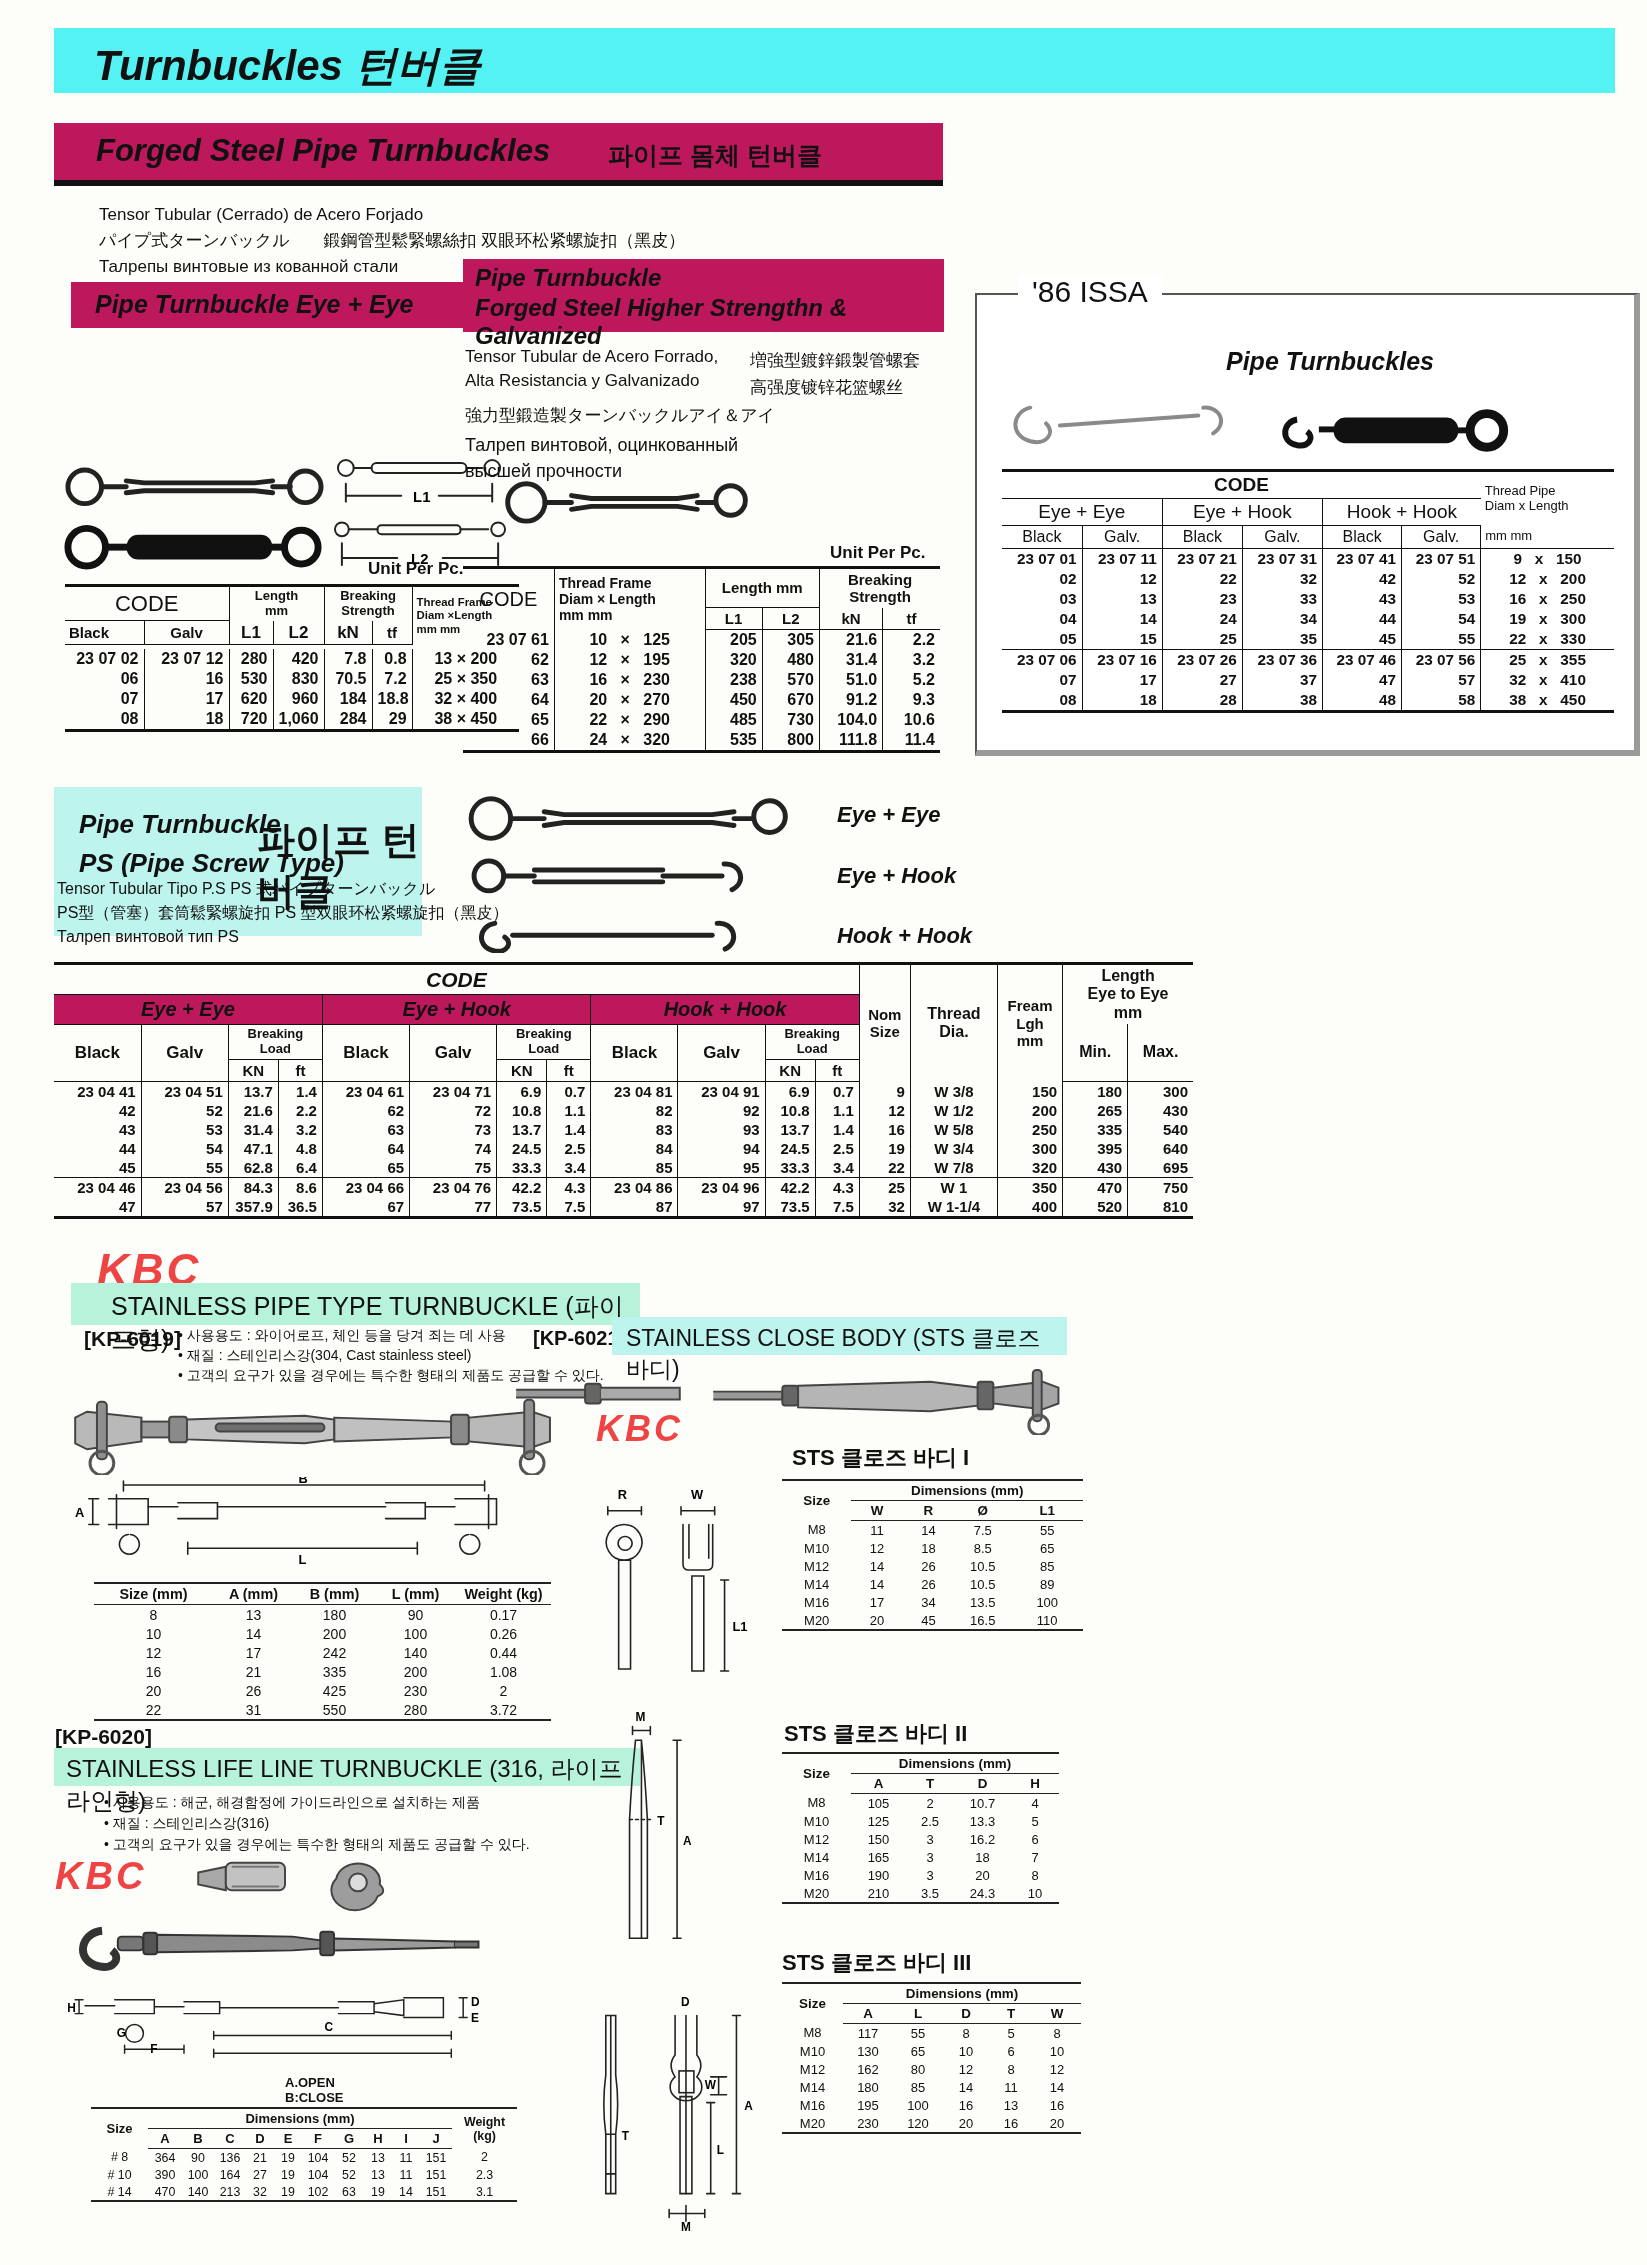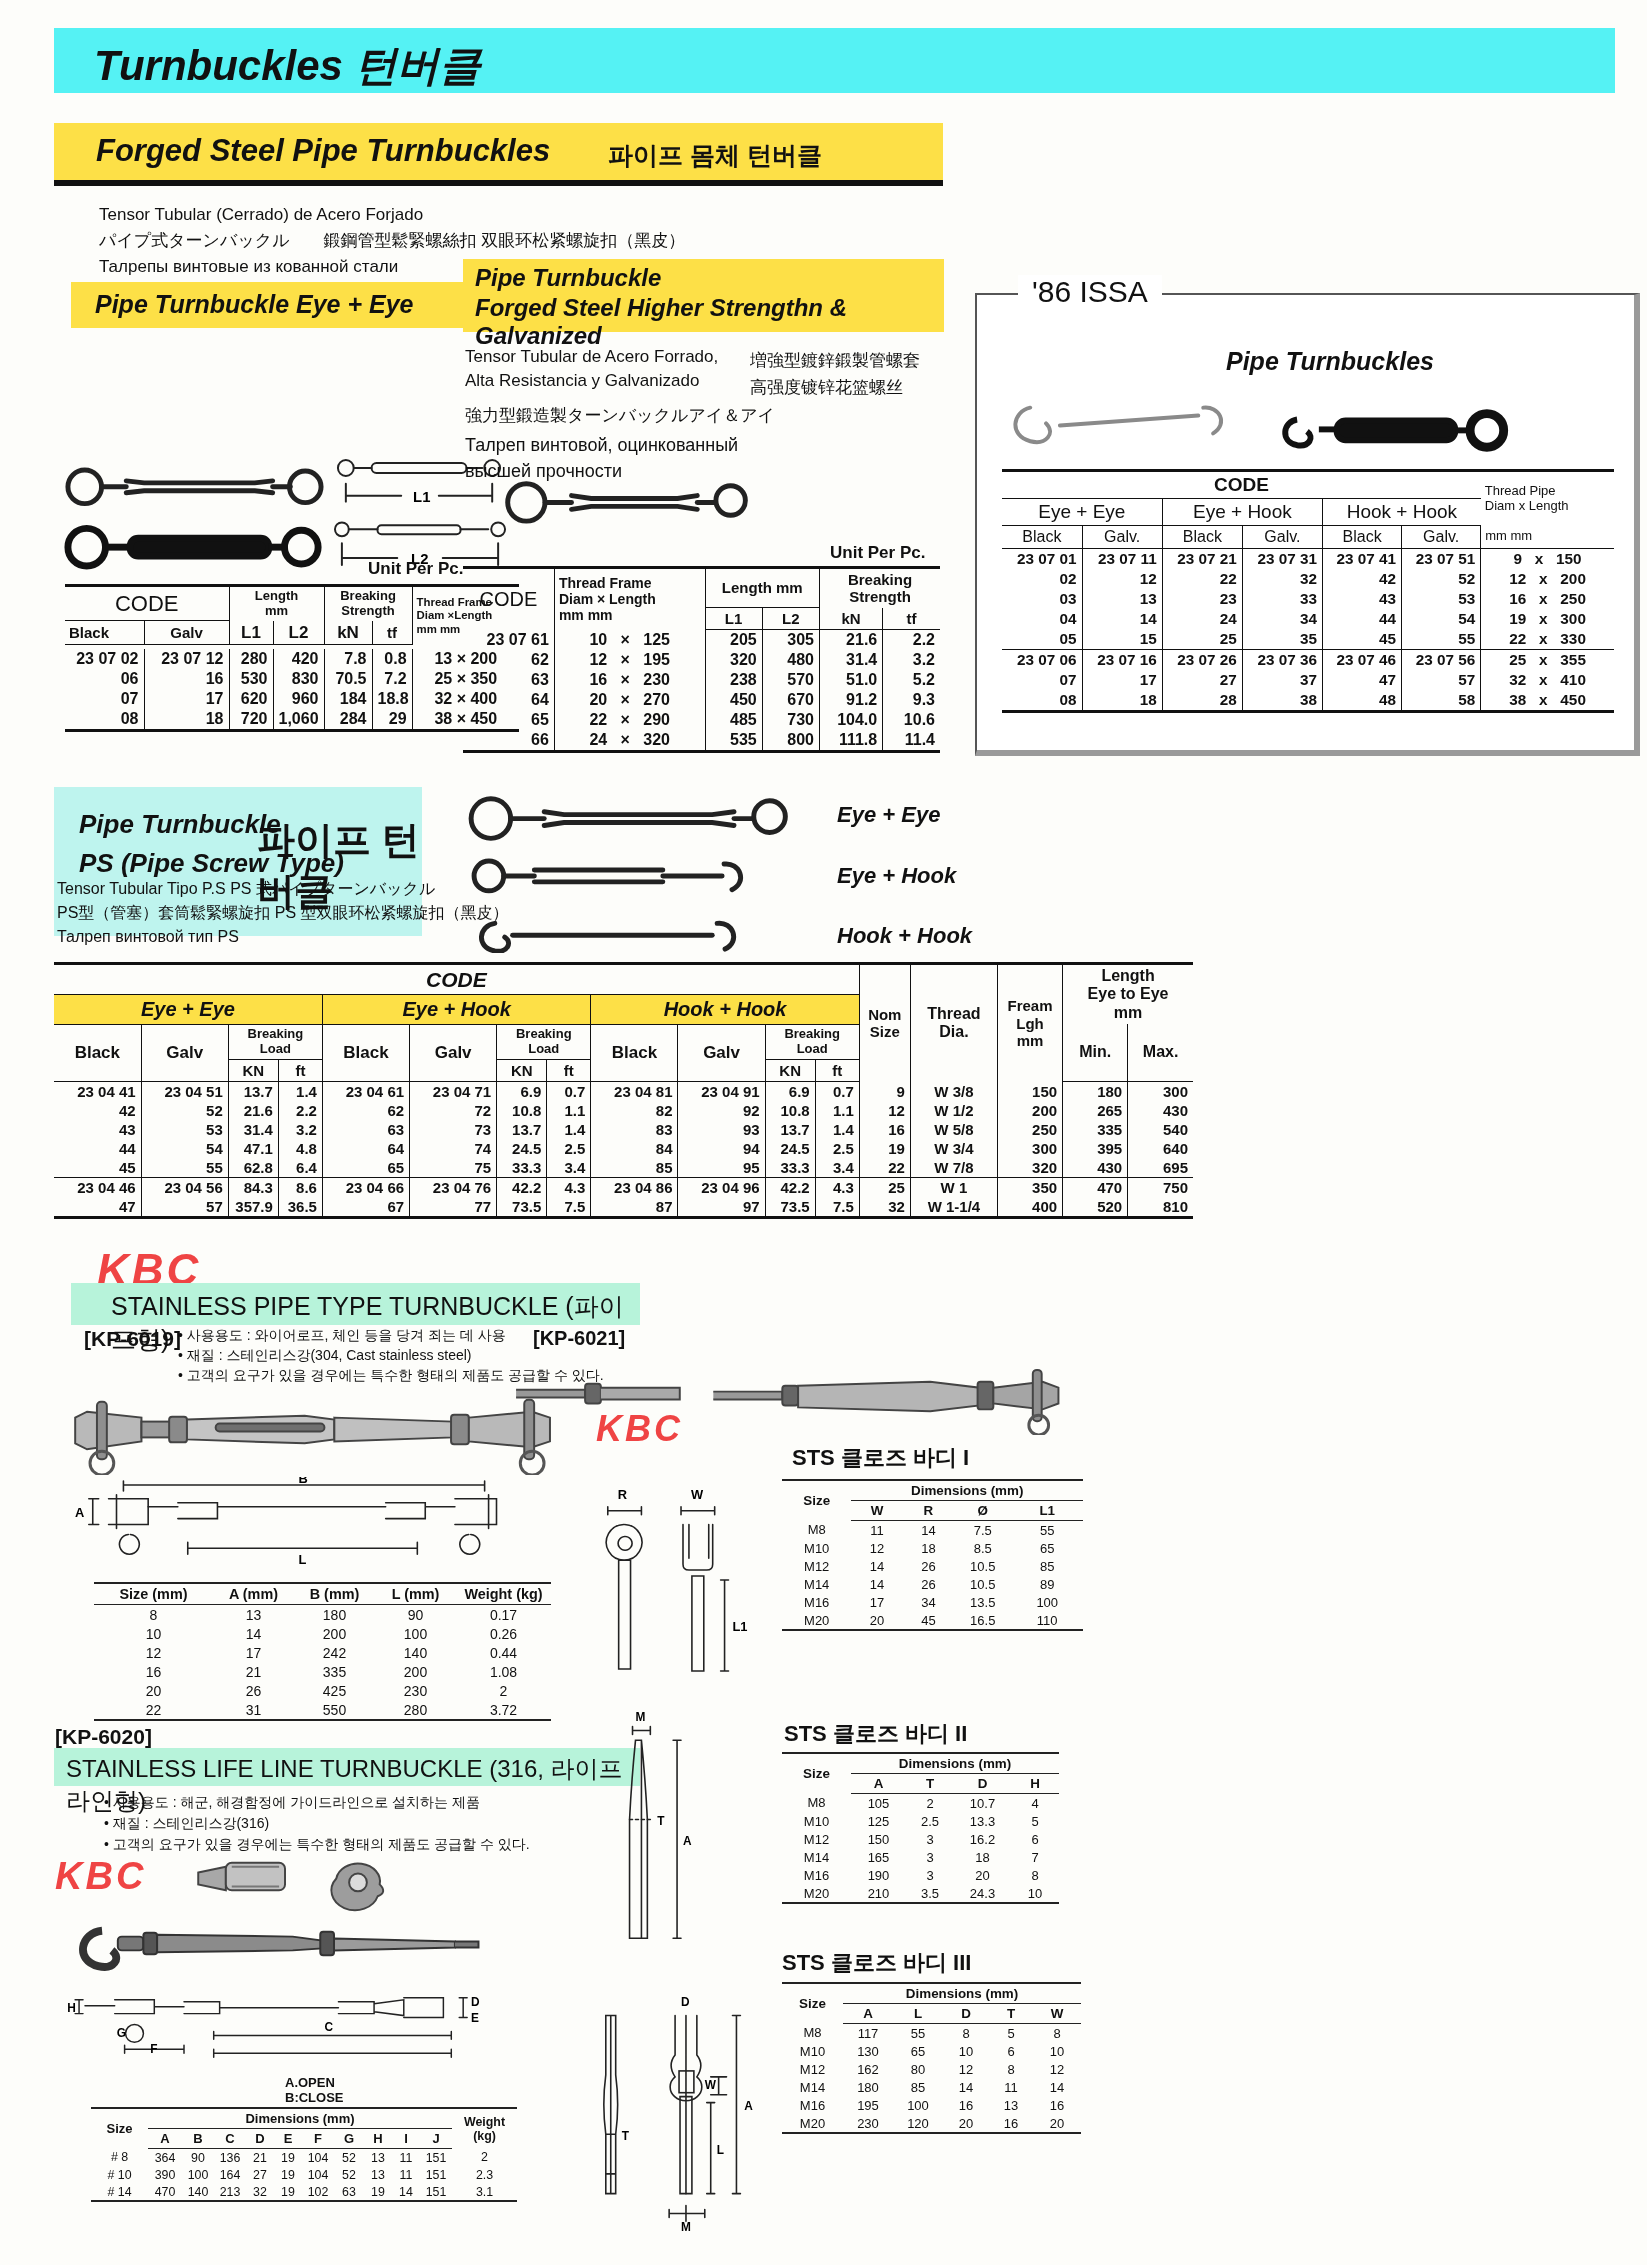--- a/index.html
+++ b/index.html
@@ -2,21 +2,21 @@
 <html><head>
 <meta charset="utf-8">
 <style>
   *{margin:0;padding:0;box-sizing:border-box}
   html,body{background:#e9e9e6}
   body{font-family:"Liberation Sans", sans-serif;color:#111}
   .page{position:relative;width:1647px;height:2265px;background:#fdfdfa;overflow:hidden;margin:0 auto}
   .abs{position:absolute}
   .bi{font-style:italic;font-weight:bold}
   .cyan{background:#55f2f4}
-  .cyan2{background:#fde047}
+  .cyan2{background:#be185d}
   .mint{background:#b7f3da}
   .paleb{background:#bef4ee}
   .red{color:#ef4444}
   
   table{border-collapse:collapse;table-layout:fixed}
   .t{border-top:3px solid #111;border-bottom:3px solid #111}
   .t th{font-weight:bold;white-space:pre-line;padding:2px 4px;line-height:1.15}
   .t td{padding:1px 5px;white-space:pre;font-weight:bold}
   .bb{border-bottom:1.5px solid #111}
   .bl{border-left:1.5px solid #111}
@@ -867,20 +867,23 @@
           <td>63</td>
           <td>19</td>
           <td>14</td>
           <td>151</td>
           <td>3.1</td>
         </tr>
       </tbody>
   </table>
 
   <div class="abs" style="left:533px;top:1327px;font-size:20px;font-weight:bold">[KP-6021]</div>
+  <div class="abs paleb" style="left:612px;top:1317px;width:455px;height:38px">
+    <span style="position:absolute;left:14px;top:6px;font-size:23px">STAINLESS CLOSE BODY (STS 클로즈 바디)</span>
+  </div>
 
   <svg class="abs" style="left:515px;top:1364px" width="653" height="71" viewBox="0 0 660 72">
     <g stroke="#444" stroke-width="2">
       <path d="M0 26 h70 v8 h-70" fill="#999"></path>
       <rect x="70" y="20" width="16" height="20" rx="3" fill="#666"></rect>
       <path d="M86 24 h80 v12 h-80" fill="#aaa"></path>
       <path d="M200 28 h70 v8 h-70" fill="#999"></path>
       <rect x="270" y="22" width="16" height="20" rx="3" fill="#666"></rect>
       <path d="M286 22 L420 18 L470 24 L470 42 L420 48 L286 44 Z" fill="#b5b5b5"></path>
       <rect x="468" y="18" width="16" height="28" rx="3" fill="#666"></rect>

